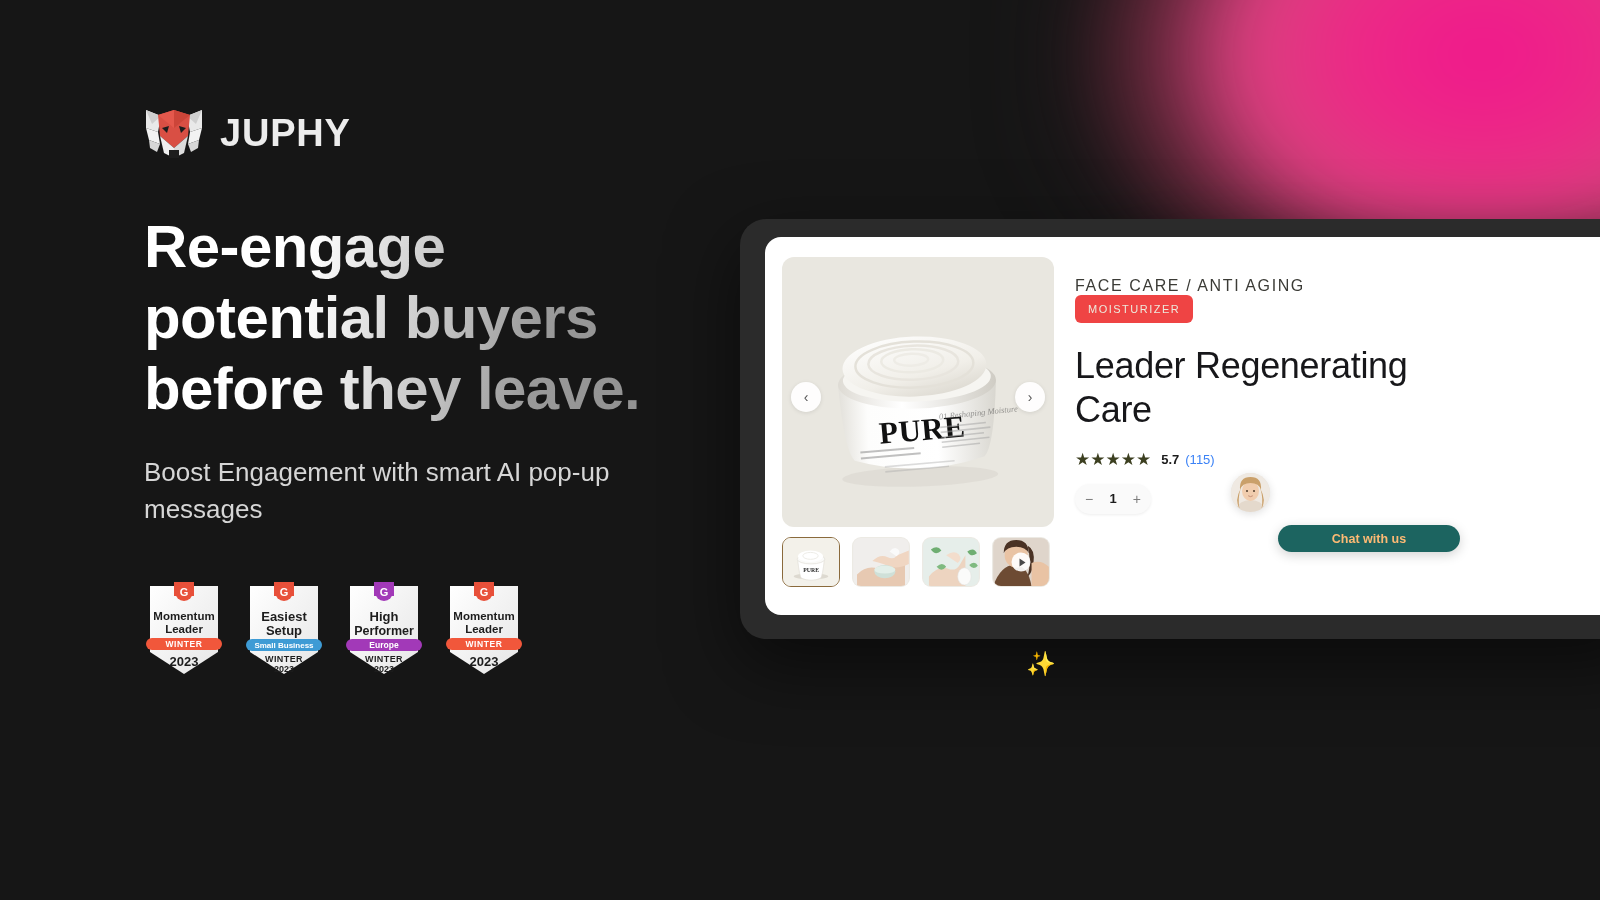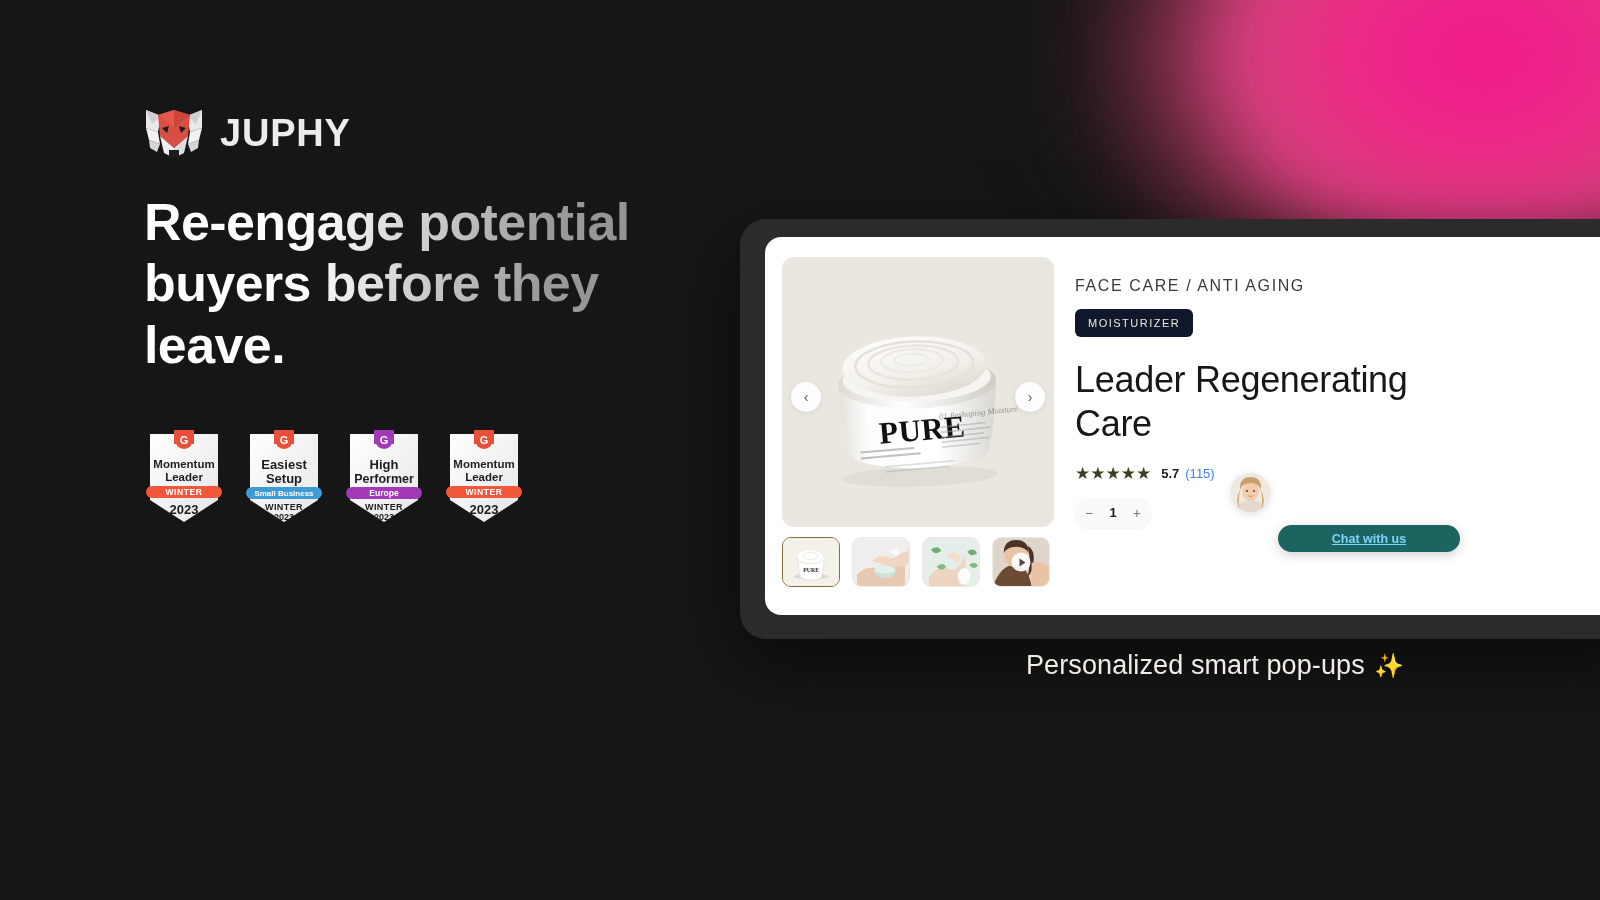--- a/index.html
+++ b/index.html
@@ -64,22 +64,22 @@
   .brand-mark { width: 60px; height: 54px; display: block; }
   .brand-name {
     font-size: 38px;
     font-weight: 700;
     letter-spacing: 0.8px;
     color: #ececec;
     font-family: "Liberation Sans", sans-serif;
   }
 
   .headline {
-    margin-top: 28px;
-    font-size: 52px;
+    margin-top: 48px;
+    font-size: 60px;
     line-height: 1.18;
     font-weight: 700;
     letter-spacing: -0.6px;
     width: 540px;
     background: linear-gradient(100deg, #ffffff 8%, #ffffff 30%, #9a9a9a 72%, #8e8e8e 100%);
     -webkit-background-clip: text;
     background-clip: text;
     color: transparent;
     -webkit-text-fill-color: transparent;
   }
@@ -205,22 +205,22 @@
     width: 420px;
   }
   .crumb {
     font-size: 16px;
     letter-spacing: 1.6px;
     color: #3b3b36;
     font-weight: 500;
   }
   .pill {
     display: inline-block;
-    margin-top: 14px;
-    background: #0f172a;
+    margin-top: 0;
+    background: #ef4444;
     color: #eceadd;
     font-size: 11px;
     letter-spacing: 1.5px;
     font-weight: 500;
     padding: 8px 13px;
     border-radius: 6px;
   }
   .prod-title {
     margin-top: 21px;
     font-size: 36px;
@@ -294,26 +294,25 @@
     color: #6c6c7a;
   }
   .chat-btn {
     margin-top: 9px;
     margin-left: 47px;
     width: 182px;
     height: 27px;
     border: none;
     border-radius: 14px;
     background: #1c6460;
-    color: #7dd3fc;
+    color: #fdba74;
     font-size: 12.5px;
     font-weight: 700;
     cursor: pointer;
     box-shadow: 0 3px 12px rgba(0,0,0,0.18);
-    text-decoration: underline;
   }
 
   
   .caption {
     position: absolute;
     left: 1026px;
     top: 650px;
     font-size: 27px;
     font-weight: 400;
     color: #f2ece6;
@@ -351,20 +350,21 @@
         <polygon points="16,30 30,42 30,52 20,47" fill="#efefef"></polygon>
         <polygon points="44,30 30,42 30,52 40,47" fill="#dcdcdc"></polygon>
         <polygon points="25,44 35,44 35,52 25,52" fill="#1d1d1d"></polygon>
         <polygon points="18,22 25,20 23,27" fill="#1d1d1d"></polygon>
         <polygon points="42,22 35,20 37,27" fill="#1d1d1d"></polygon>
       </svg>
       <span class="brand-name">JUPHY</span>
     </div>
 
     <h1 class="headline">Re-engage potential buyers before they leave.</h1>
+    <p class="subhead">Boost Engagement with smart AI pop-up messages</p>
 
     <div class="badges">
 
       <div class="badge">
         <svg viewBox="0 0 80 98">
           <defs>
               <linearGradient id="bg1" x1="0" y1="0" x2="1" y2="1">
             <stop offset="0%" stop-color="#ffffff"></stop>
                 <stop offset="100%" stop-color="#e6e6e6"></stop>
           </linearGradient>
@@ -583,17 +583,16 @@
             </svg>
           </div>
         </div>
         <button class="chat-btn">Chat with us</button>
       </div>
 
     </div>
   </div>
 
   <div class="caption">
-    <span>Personalized smart pop-ups</span>
     <span class="sparkle">✨</span>
   </div>
 
 </div>
 
 </body></html>

